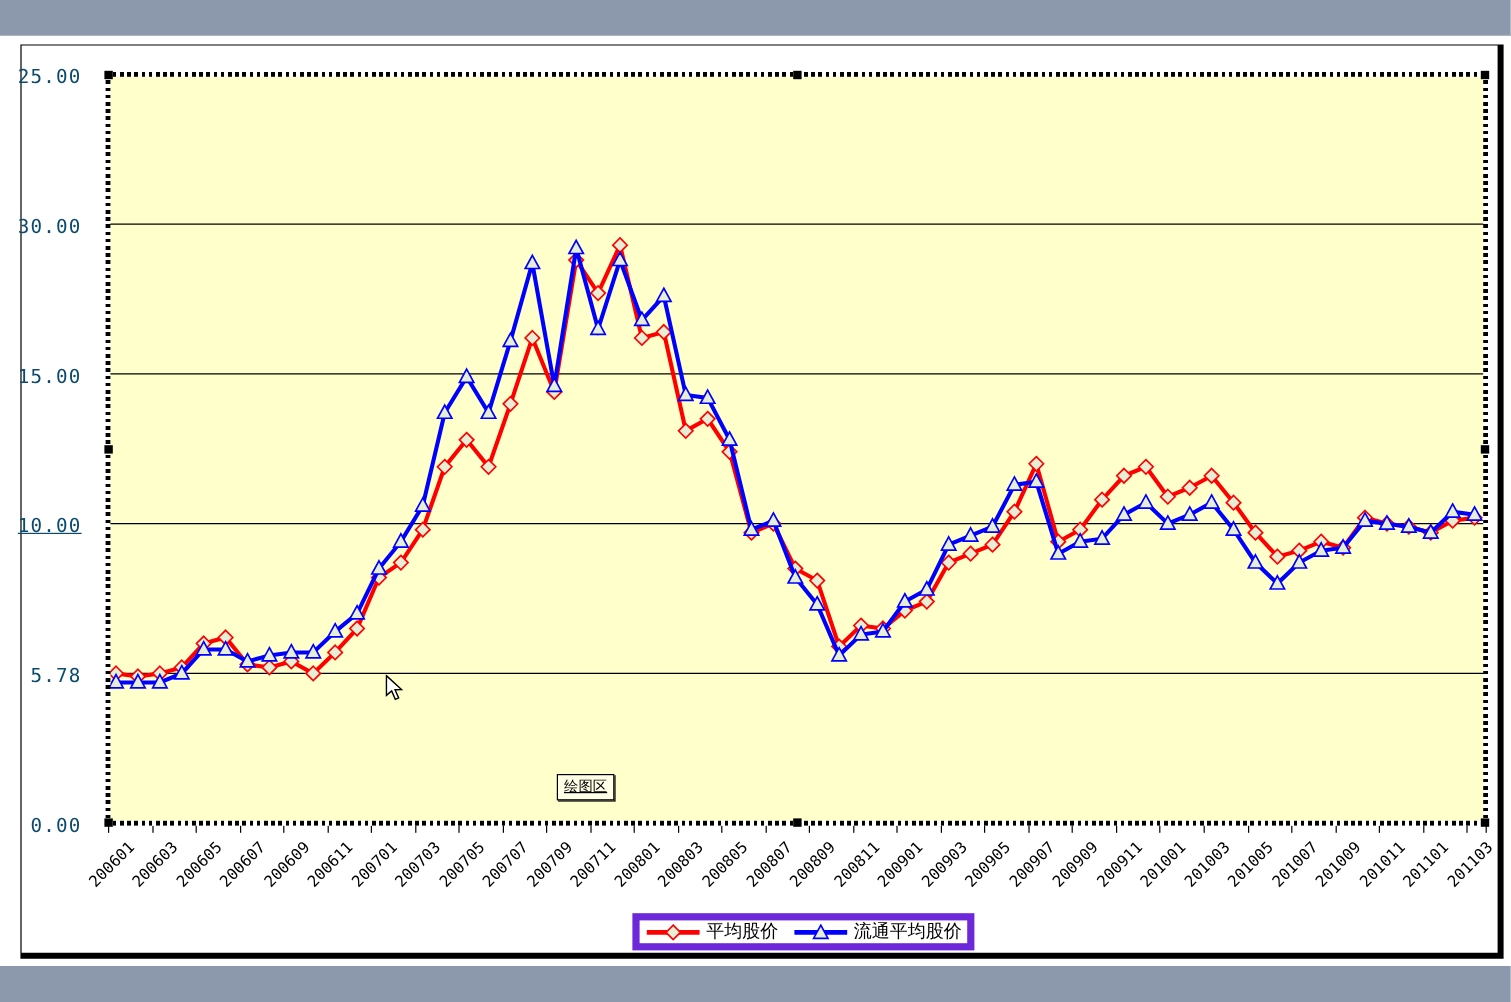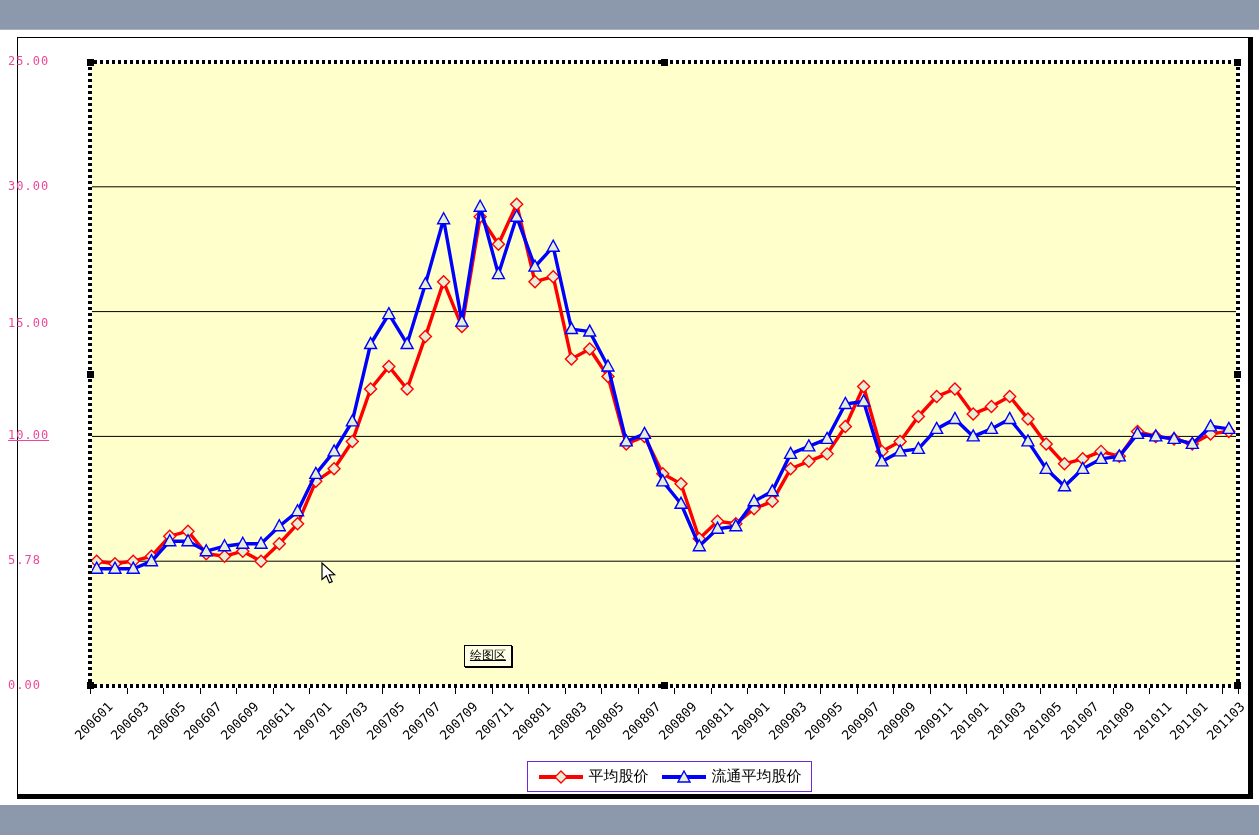--- a/index.html
+++ b/index.html
@@ -11,48 +11,48 @@
   .chart-window { position:absolute; left:17px; top:37px; width:1236px; height:762px;
                   background:#ffffff; border:1px solid #000;
                   border-right-width:5px; border-bottom-width:5px; }
   .plot { position:absolute; left:90px; top:62px; width:1148px; height:624px; background:#FFFFCC; }
   .plot svg { position:absolute; left:0; top:0; }
   .ant { position:absolute; z-index:5; }
   .ant.h { height:4px; left:-2px; right:-2px; background-image:repeating-linear-gradient(90deg,#000 0 3px,#fff 3px 6px); }
   .ant.v { width:4px; top:-2px; bottom:-2px; background-image:repeating-linear-gradient(0deg,#000 0 3px,#fff 3px 6px); }
   .ant.t { top:-2px; } .ant.b { bottom:-2px; } .ant.l { left:-2px; } .ant.r { right:-2px; }
   .handle { position:absolute; width:7px; height:7px; background:#000; z-index:6; }
-  .ylabel { position:absolute; left:8px; width:60px; text-align:left;
-            font-family:"DejaVu Sans Mono", monospace; font-size:12px; color:#ec4899; letter-spacing:1px; }
+  .ylabel { position:absolute; left:8px; width:60px; text-align:right;
+            font-family:"DejaVu Sans Mono", monospace; font-size:16px; color:#0c4a6e; letter-spacing:1px; }
   .xtick { position:absolute; width:1px; height:6px; background:#000; top:688px; }
   .xlabel { position:absolute; width:56px; text-align:right; white-space:nowrap;
             font-family:"DejaVu Sans Mono", monospace; font-size:13px; color:#000;
             transform:rotate(-45deg); transform-origin:100% 0; }
   .legend { position:absolute; left:527px; top:761px; width:285px; height:31px; background:#fff;
-            border:1px solid #6d28d9; display:flex; align-items:center; justify-content:center; gap:12px; z-index:8; }
+            border:6px solid #6d28d9; display:flex; align-items:center; justify-content:center; gap:12px; z-index:8; }
   .legend-item { display:flex; align-items:center; gap:5px; }
   .legend-label { font-size:15px; color:#000; }
   .tooltip { position:absolute; left:464px; top:645px; z-index:9; background:#FFFFE6;
              border:1px solid #000; box-shadow:1px 1px 0 #000; padding:1px 5px 2px 5px;
              font-size:12px; color:#000; text-decoration:underline; }
   .cursor { position:absolute; left:321px; top:562px; z-index:10; }
 </style>
 </head>
 <body>
 
 <div class="screen">
   <div class="band top"></div>
   <div class="band bottom"></div>
 
   <div class="chart-window"></div>
 
   <div>
       <div class="ylabel" style="top: 54px;">25.00</div>
       <div class="ylabel" style="top: 178.8px;">30.00</div>
-      <div class="ylabel" style="top: 303.6px; margin-top: 12px;">15.00</div>
+      <div class="ylabel" style="top: 303.6px;">15.00</div>
       <div class="ylabel" style="top: 428.4px; text-decoration: underline;">10.00</div>
       <div class="ylabel" style="top: 553.2px;">5.78</div>
       <div class="ylabel" style="top: 678px;">0.00</div>
     </div>
   <div>
       <div class="xtick" style="left: 90px;"></div>
       <div class="xtick" style="left: 127px;"></div>
       <div class="xtick" style="left: 163px;"></div>
       <div class="xtick" style="left: 200px;"></div>
       <div class="xtick" style="left: 236px;"></div>

